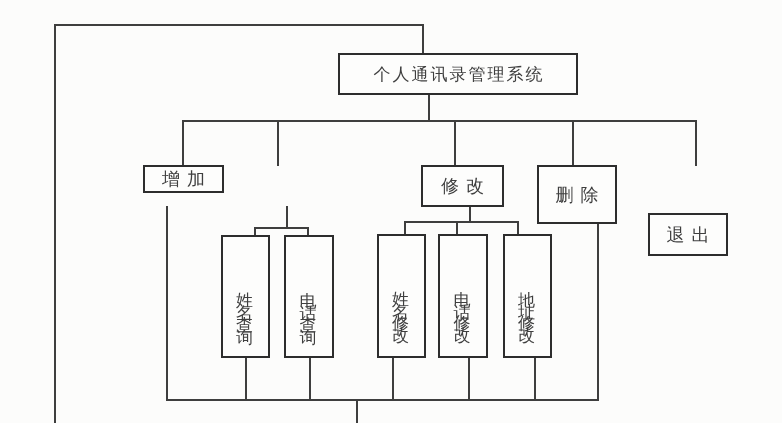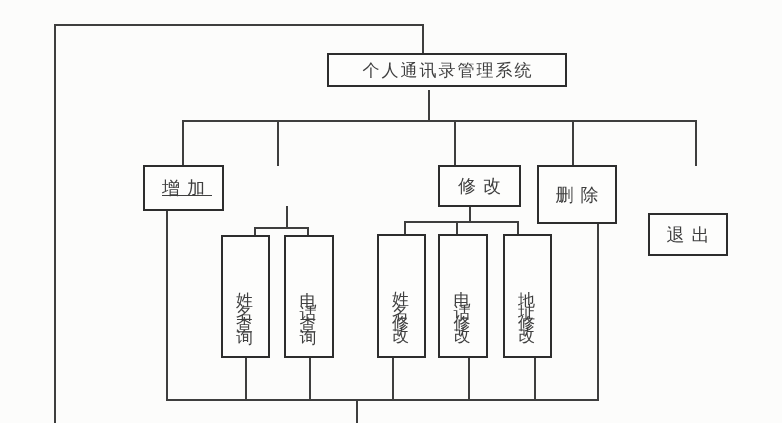--- a/index.html
+++ b/index.html
@@ -89,28 +89,28 @@
 
   <div class="line" style="left:245px; top:357px; width:2px; height:44px;"></div>
   <div class="line" style="left:309px; top:357px; width:2px; height:44px;"></div>
   <div class="line" style="left:392px; top:357px; width:2px; height:44px;"></div>
   <div class="line" style="left:468px; top:357px; width:2px; height:44px;"></div>
   <div class="line" style="left:534px; top:357px; width:2px; height:44px;"></div>
 
   <div class="line" style="left:166px; top:399px; width:433px; height:2px;"></div>
   <div class="line" style="left:356px; top:399px; width:2px; height:24px;"></div>
 
-  <div class="box rootbox" style="left:327px; top:53px; width:240px; height:34px;">
+  <div class="box rootbox" style="left:338px; top:53px; width:240px; height:42px;">
     <span class="lbl">个人通讯录管理系统</span>
   </div>
 
-  <div class="box hbox" style="left:143px; top:165px; width:81px; height:46px;text-decoration:underline;">
+  <div class="box hbox" style="left:143px; top:165px; width:81px; height:28px;">
     <span class="lbl">增加</span>
   </div>
-  <div class="box hbox" style="left:438px; top:165px; width:83px; height:42px;">
+  <div class="box hbox" style="left:421px; top:165px; width:83px; height:42px;">
     <span class="lbl">修改</span>
   </div>
   <div class="box hbox" style="left:537px; top:165px; width:80px; height:59px;">
     <span class="lbl">删除</span>
   </div>
   <div class="box hbox" style="left:648px; top:165px; width:80px; height:43px;margin-top:48px;">
     <span class="lbl">退出</span>
   </div>
 
   <div class="box vbox" style="left:221px; top:235px; width:49px; height:123px;">

